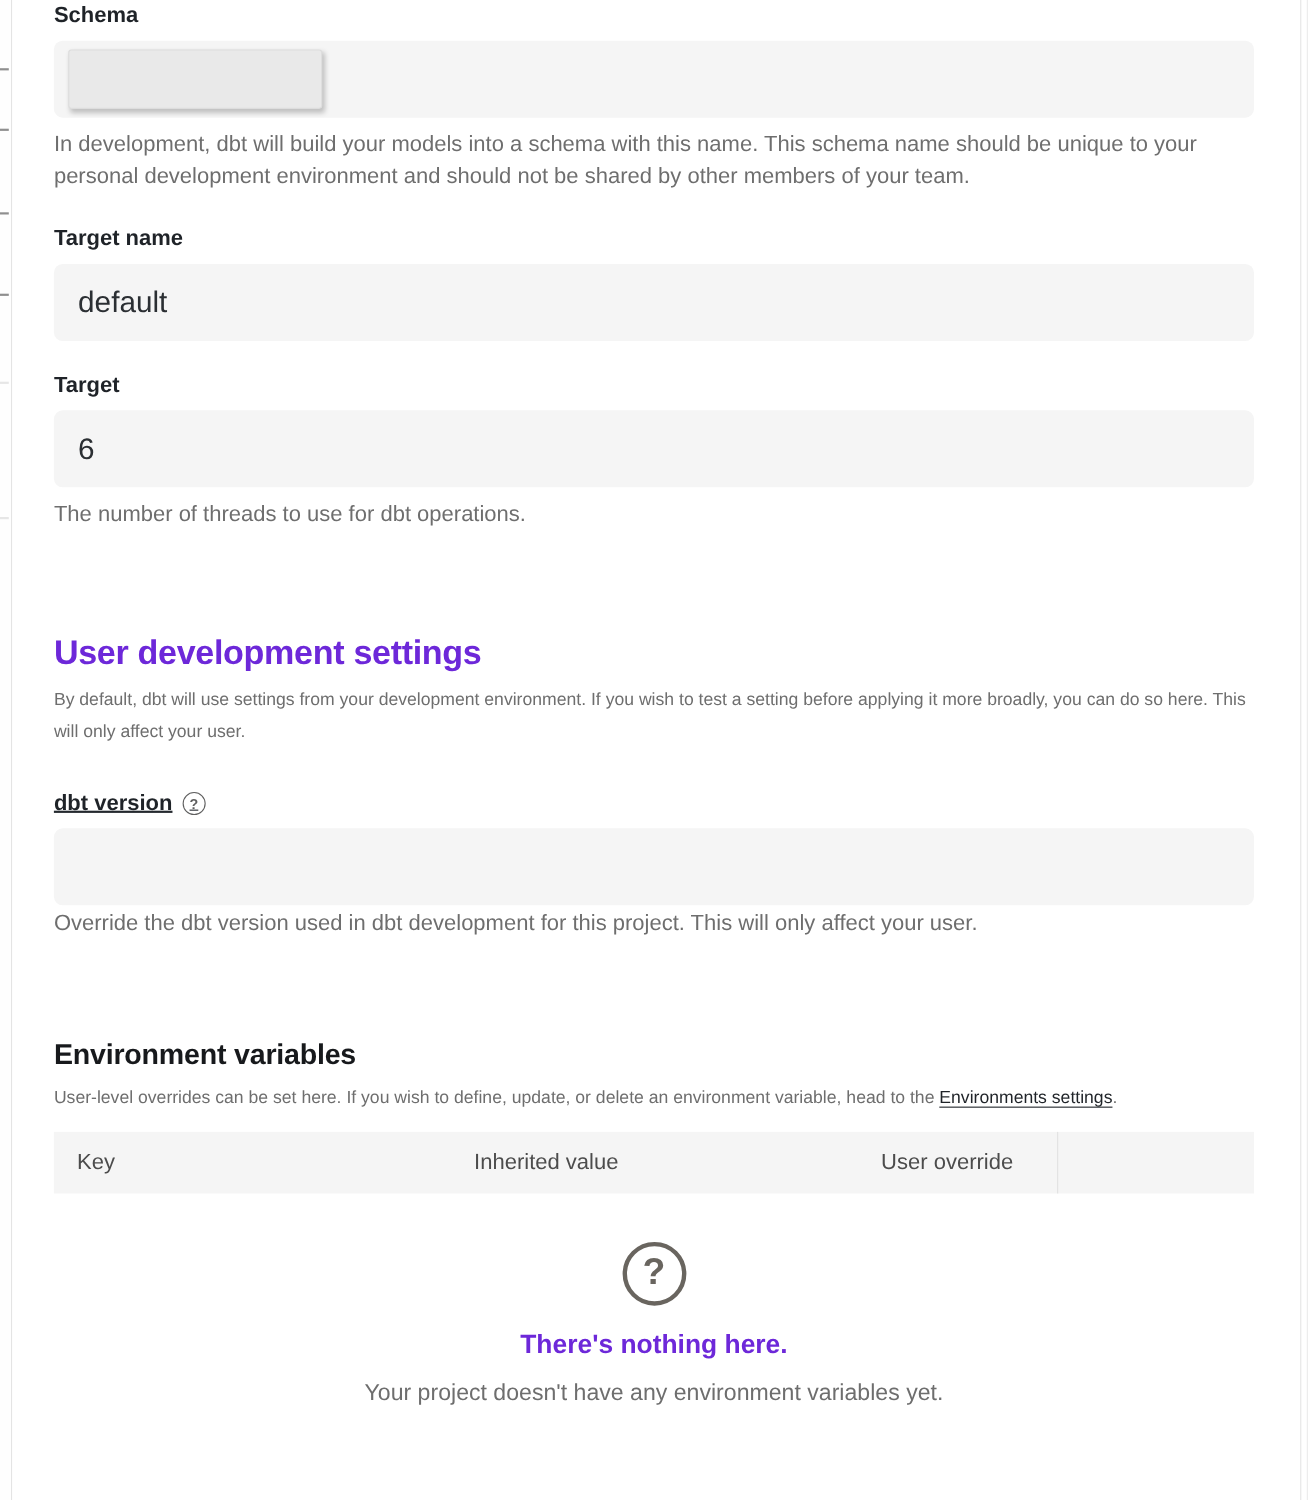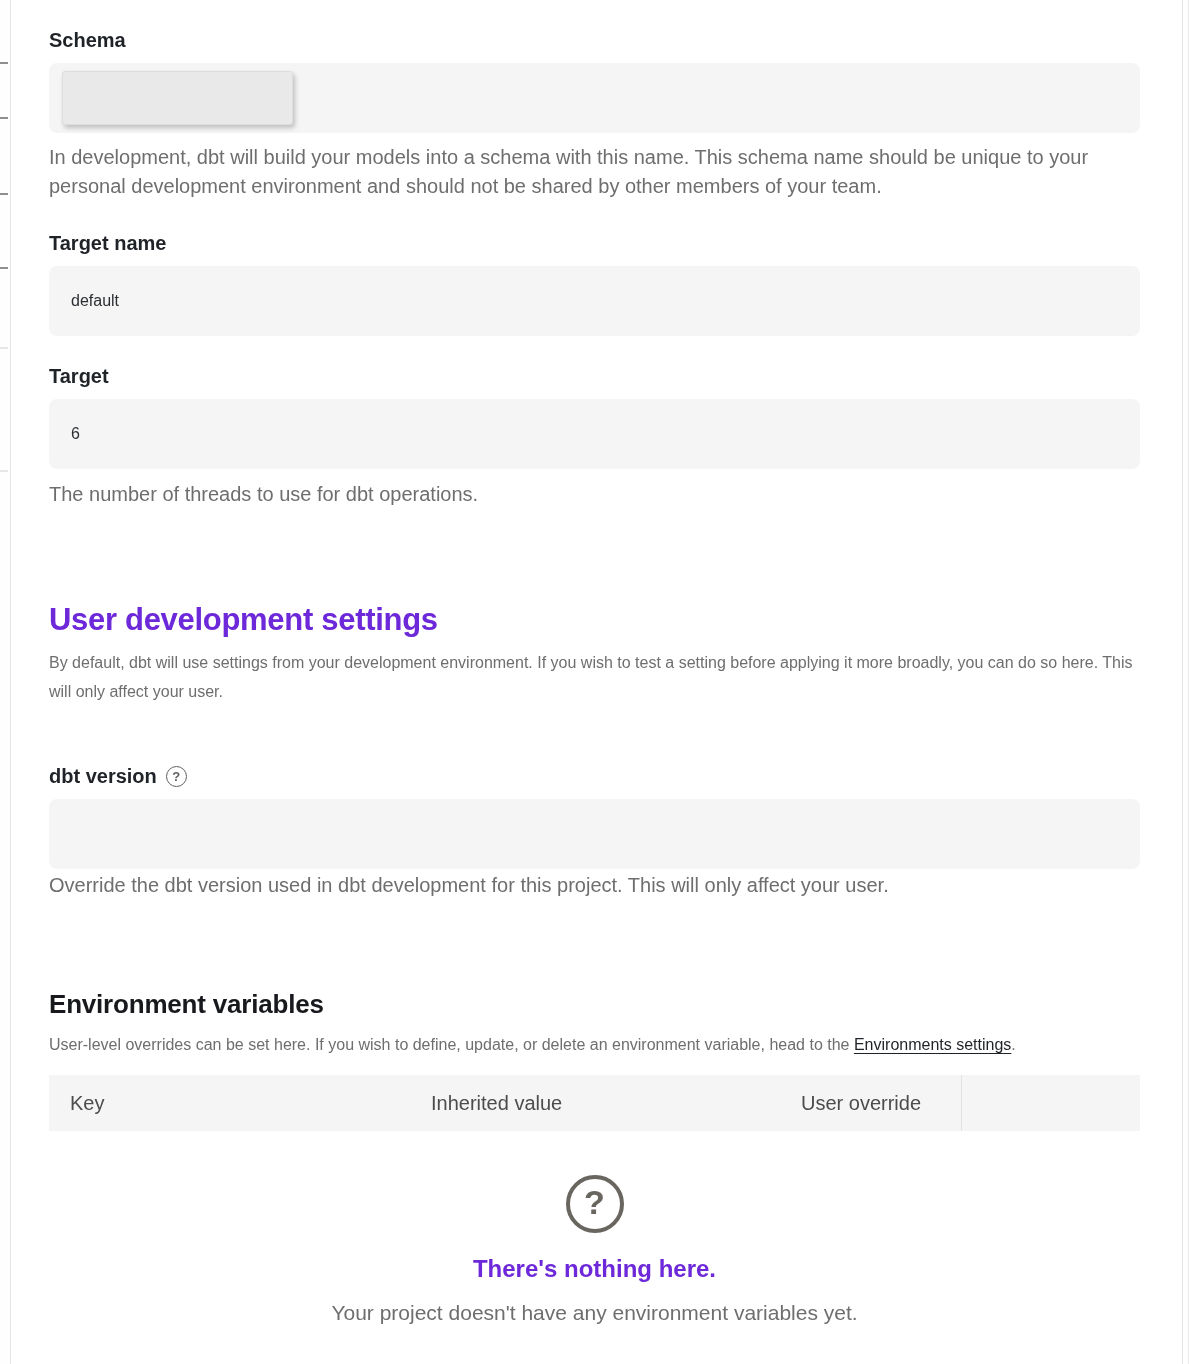--- a/index.html
+++ b/index.html
@@ -10,29 +10,29 @@
   }
   
   .left-rail{position:absolute;left:0;top:0;bottom:0;width:10px;background:#fefefe;border-right:1px solid #e4e4e4;}
   .left-rail .tick{position:absolute;left:0;width:8px;height:2px;}
   .tick.dark{background:#8f8f8f;}
   .tick.light{background:#e6e6e6;}
   
   .right-rail{position:absolute;right:0;top:0;bottom:0;width:7px;background:#ffffff;border-left:1px solid #e5e5e5;}
   .right-rail .inner-line{position:absolute;right:1px;top:0;bottom:0;width:1px;background:#ebebeb;}
 
-  .content{margin-left:49px;width:1091px;padding-top:26px;box-sizing:border-box;}
+  .content{margin-left:49px;width:1091px;padding-top:0;box-sizing:border-box;}
 
   .field-label{display:block;font-size:20px;font-weight:700;color:#1f2328;line-height:28px;}
-  .label-row{display:flex;align-items:center;gap:9px;margin-top:56px;}
+  .label-row{display:flex;align-items:center;gap:9px;margin-top:36px;text-decoration:underline;}
   .label-row .field-label{margin-top:0;}
 
   .text-input{
     display:block;width:100%;height:70px;background:#f5f5f5;border:none;border-radius:8px;
-    padding:0 22px;box-sizing:border-box;font-size:16px;color:#2b2f33;
+    padding:0 22px;box-sizing:border-box;font-size:27px;color:#2b2f33;
     font-family:"Liberation Sans","DejaVu Sans",sans-serif;outline:none;margin-top:9px;
   }
   .input-box{
     width:100%;height:70px;background:#f5f5f5;border-radius:8px;box-sizing:border-box;
     display:flex;align-items:center;margin-top:9px;
   }
   .redaction{
     width:231px;height:54px;margin-left:13px;background:#e9e9e9;border:1px solid #dddddd;
     border-radius:3px;box-shadow:2px 3px 5px rgba(0,0,0,0.22);box-sizing:border-box;
   }

